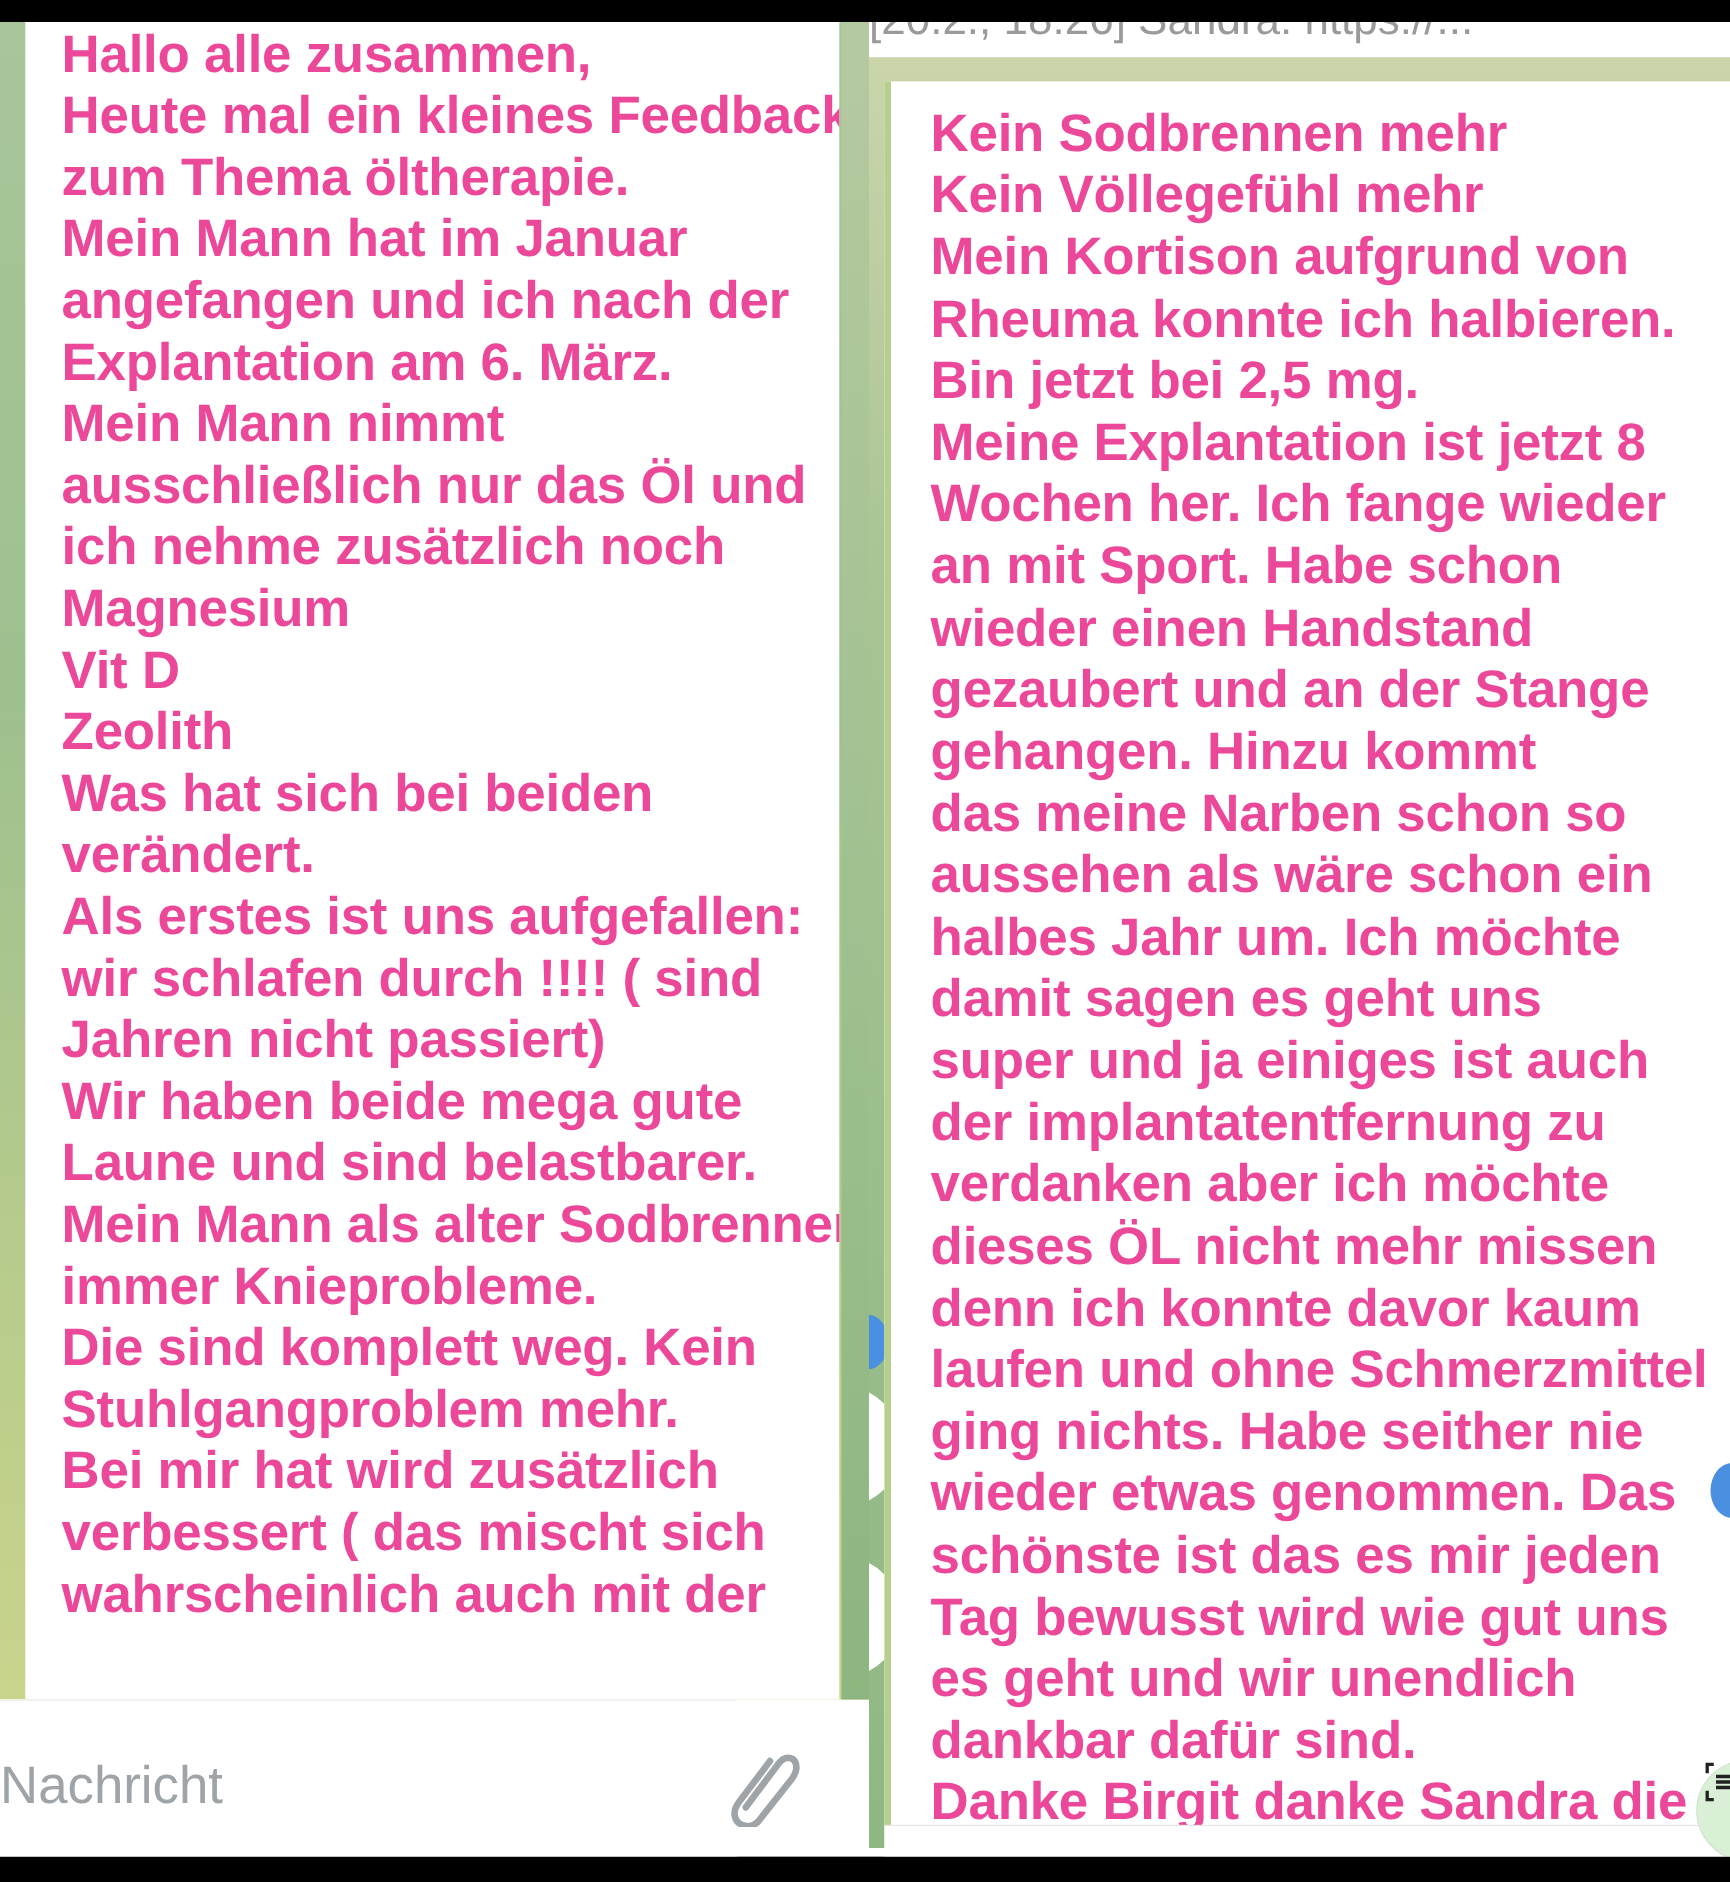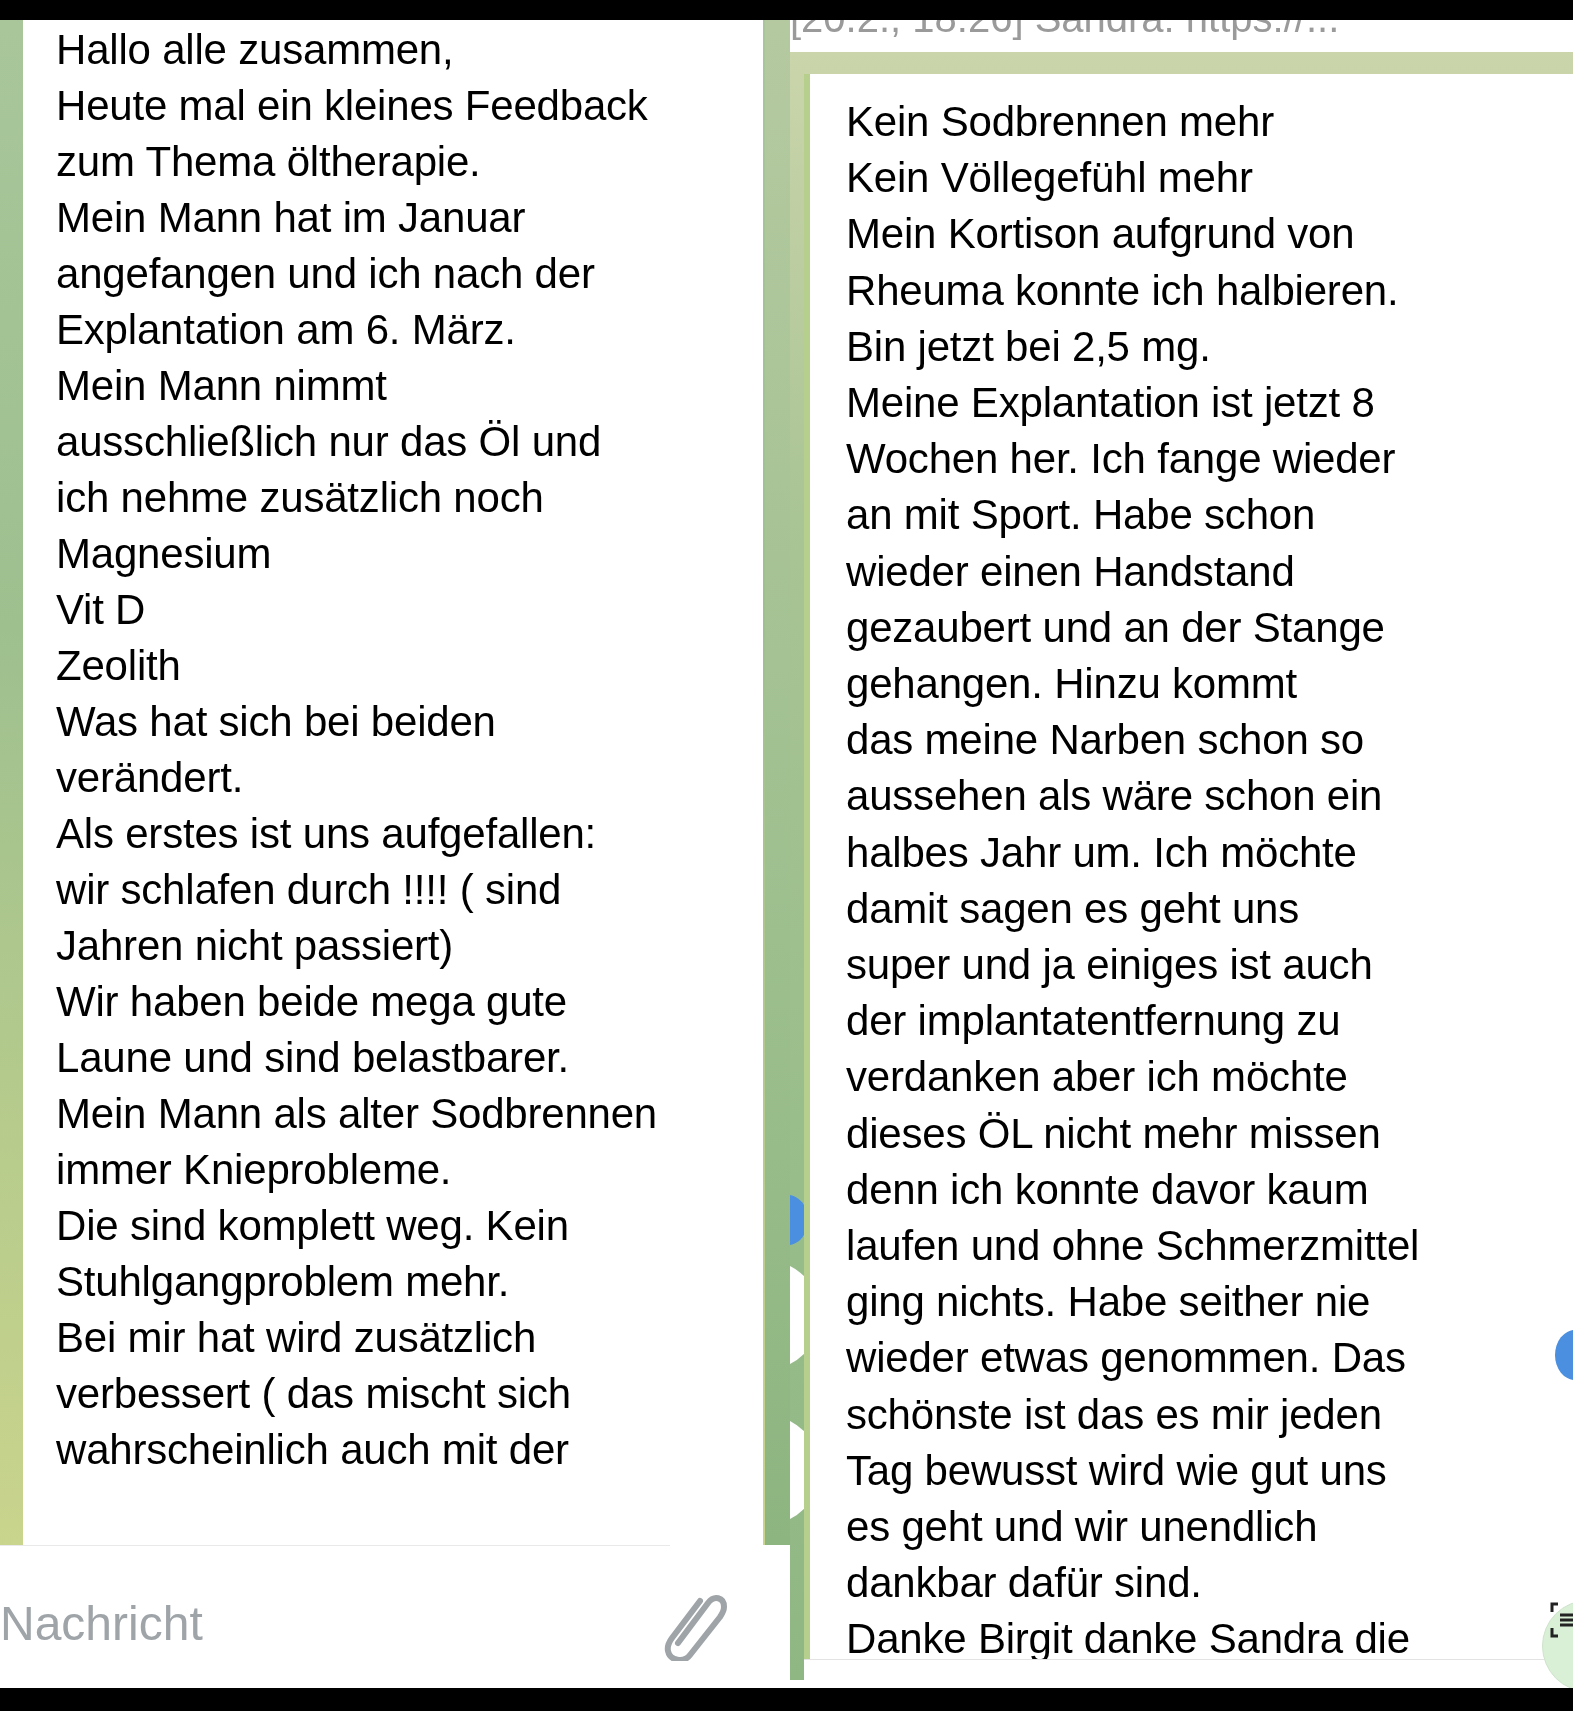--- a/index.html
+++ b/index.html
@@ -23,22 +23,23 @@
     .wallpaper-left::after {
       content: ""; position: absolute; left: 765px; top: 0; width: 25px; height: 1525px;
       background: linear-gradient(180deg, #b5c9a0 0%, #9dbf8e 60%, #8db580 100%);
     }
     .bubble-left {
       position: absolute; left: 23px; top: 0; width: 740px; height: 1525px;
       background: #fff; overflow: hidden;
       box-sizing: border-box; padding: 2px 0 0 33px;
     }
     .msg-line {
-      font-size: 42px; line-height: 56px; color: #000000; white-space: nowrap;
+      font-size: 48px; line-height: 56px; color: #ec4899; white-space: nowrap;
       letter-spacing: -0.2px;
+      font-weight: bold;
     }
     .composer {
       position: absolute; left: 0; top: 1525px; width: 670px; height: 143px;
       background: #fff; border-top: 1px solid #e9e9e9;
     }
     .composer-input {
       position: absolute; left: 0; top: 48px; font-size: 48px; color: #9ea4a8;
       line-height: 60px; background: transparent; border: none; outline: none;
       width: 600px; padding: 0; font-family: "Liberation Sans", sans-serif;
     }

